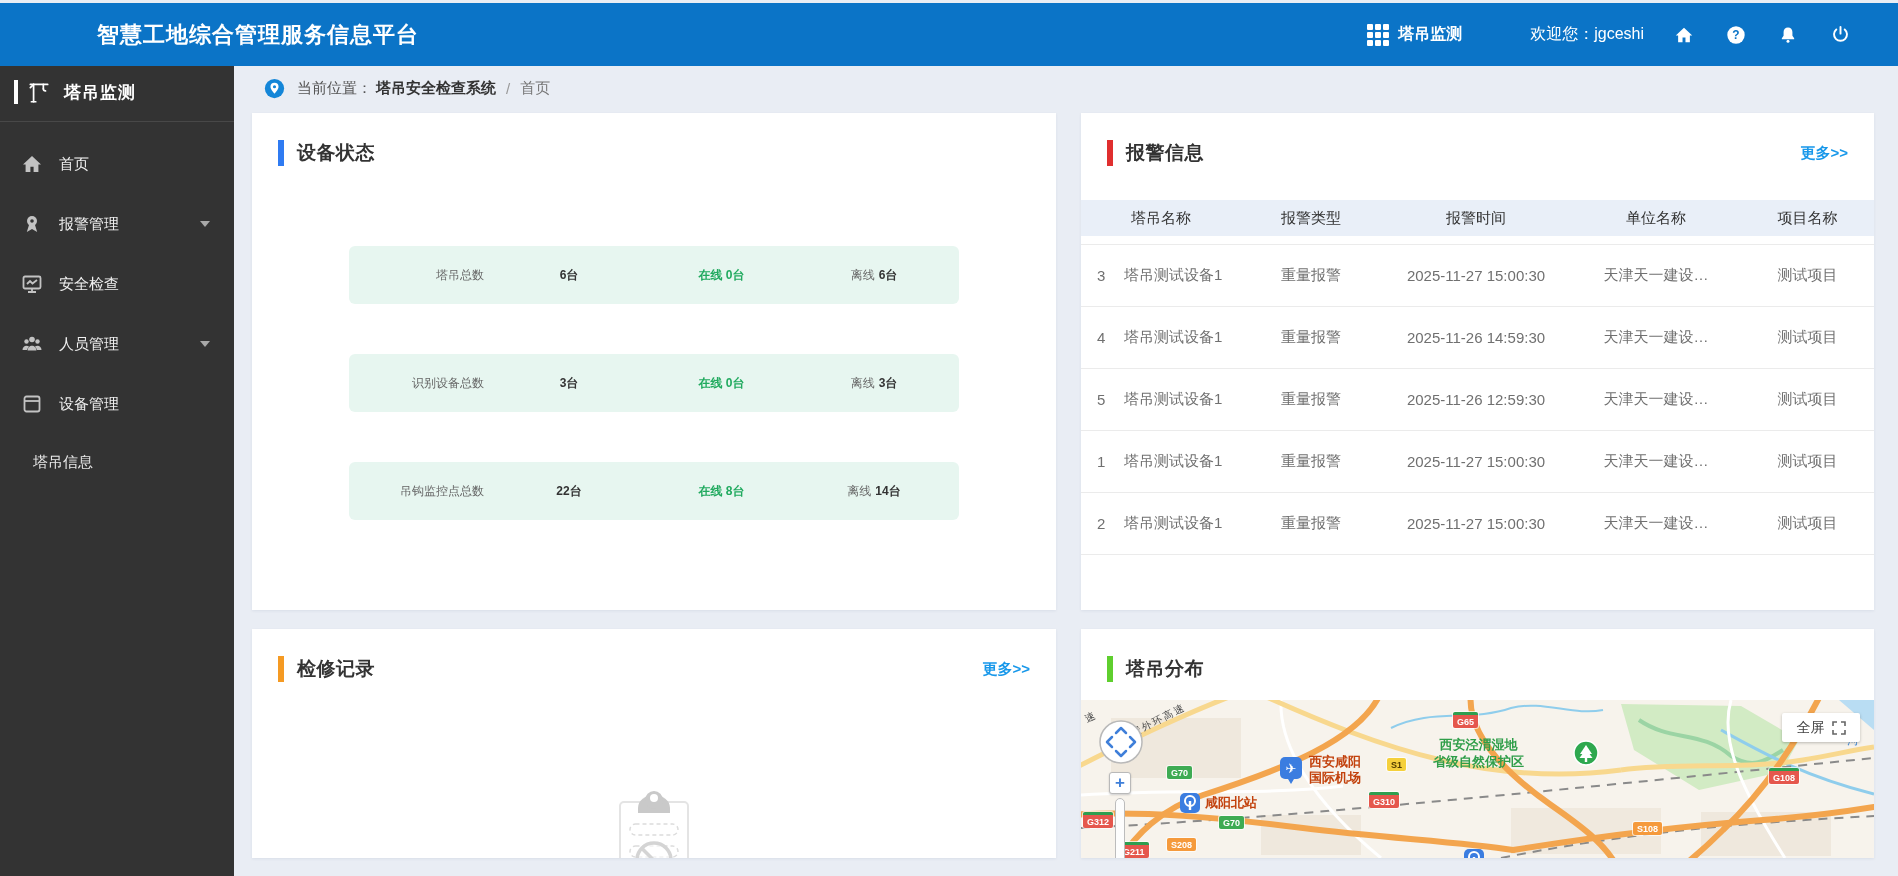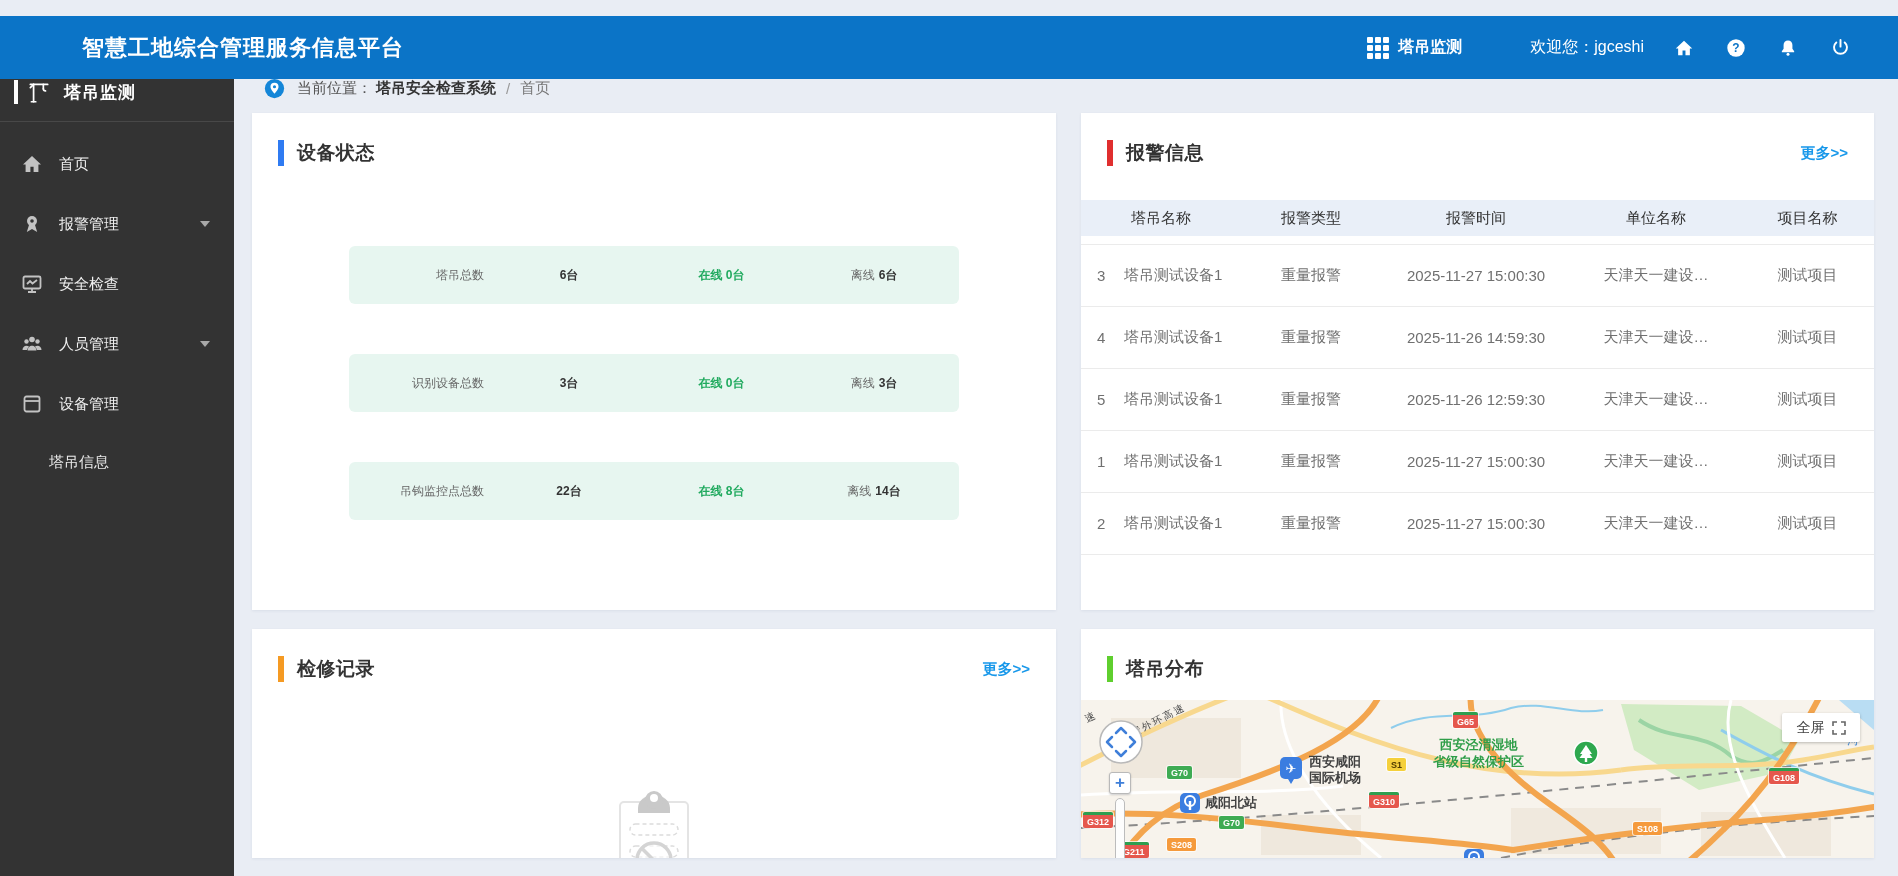--- a/index.html
+++ b/index.html
@@ -1,21 +1,21 @@
 <!DOCTYPE html>
 <html><head>
 <meta charset="utf-8">
 <style>
   * { margin:0; padding:0; box-sizing:border-box; }
   html,body { width:1898px; height:876px; overflow:hidden;
     font-family:"Liberation Sans","DejaVu Sans",sans-serif; background:#e9edf4; }
 
   
-  .top-header { position:absolute; left:0; top:16px; width:1898px; height:63px;
-    background:#0b74c7; display:flex; align-items:center; color:#fff; z-index:30; }
+  .top-header { position:absolute; left:0; top:3px; width:1898px; height:63px;
+    background:#0b74c7; display:flex; align-items:center; color:#fff; z-index:30;padding-left:15px; }
   .top-title { margin-left:82px; font-size:22px; font-weight:bold; letter-spacing:1px; }
   .top-right { margin-left:auto; margin-right:46px; display:flex; align-items:center; gap:28px; }
   .app-switch { display:flex; align-items:center; gap:9px; cursor:pointer; }
   .grid-ico { display:grid; grid-template-columns:repeat(3,6px); grid-template-rows:repeat(3,6px); gap:2px; }
   .grid-ico i { background:#fff; border-radius:1px; }
   .app-switch span { font-size:16px; font-weight:bold; }
   .welcome { font-size:16px; margin-left:40px; }
   .hicon { width:24px; height:24px; display:flex; align-items:center; justify-content:center; cursor:pointer; }
 
   
@@ -23,21 +23,21 @@
   .brand { height:59px; display:flex; align-items:center; border-bottom:1px solid #484848; color:#fff; }
   .brand-bar { width:4px; height:24px; background:#ffffff; margin-left:14px; }
   .brand svg { margin-left:8px; }
   .brand b { font-size:17px; margin-left:12px; letter-spacing:1px; }
   .menu { padding-top:12px; }
   .mitem { height:60px; display:flex; align-items:center; padding-left:20px; cursor:pointer; position:relative; }
   .mitem .ic { width:24px; height:24px; }
   .mitem .lb { color:#f0f0f0; font-size:15px; margin-left:15px; }
   .arrow { position:absolute; right:24px; width:0; height:0; border-left:5px solid transparent;
     border-right:5px solid transparent; border-top:6px solid #a8a8a8; }
-  .subitem { height:56px; display:flex; align-items:center; padding-left:49px;
+  .subitem { height:56px; display:flex; align-items:center; padding-left:33px;
     color:#e8e8e8; font-size:15px; cursor:pointer; }
 
   
   .content { position:absolute; left:234px; top:63px; width:1664px; height:813px; }
   .crumb { height:50px; display:flex; align-items:center; padding-left:30px; font-size:15px; color:#555; }
   .crumb .pin { margin-right:12px; }
   .crumb b { color:#333; margin-left:4px; }
   .crumb .sep { margin:0 10px; color:#999; }
   .crumb .cur { color:#777; }
 
@@ -76,21 +76,21 @@
 
   
   .empty-wrap { display:flex; justify-content:center; margin-top:104px; }
 
   
   .map { position:absolute; left:0; top:71px; width:793px; height:158px; overflow:hidden;
     background:#f7f3ec; }
   .map svg.base { position:absolute; left:0; top:0; }
   .mlabel { position:absolute; white-space:nowrap; }
   .roadtxt { color:#4a4a4a; font-size:10px; letter-spacing:2px; transform:rotate(-27deg); }
-  .blue-poi { color:#404040; font-size:13px; font-weight:bold; line-height:16px; }
+  .blue-poi { color:#c2410c; font-size:13px; font-weight:bold; line-height:16px; }
   .green-poi { color:#2f9e49; font-size:13px; font-weight:bold; line-height:17px; text-align:center; }
   .rivertxt { color:#4a90d9; font-size:12px; }
   .badge { position:absolute; font-size:9px; font-weight:bold; color:#fff; padding:2px 4px 1px 4px;
     border-radius:2px; line-height:10px; box-shadow:0 0 0 1px rgba(255,255,255,.7); }
   .badge.national { background:#e5574d; border-top:3px solid #2e9e4f; }
   .badge.greenroad { background:#3eab53; }
   .badge.yellowroad { background:#f5d03c; color:#503c00; }
   .badge.provincial { background:#f59a3c; }
   .poi-ic { position:absolute; }
   .fullscreen-btn { position:absolute; right:14px; top:13px; width:78px; height:29px; background:#fff;

